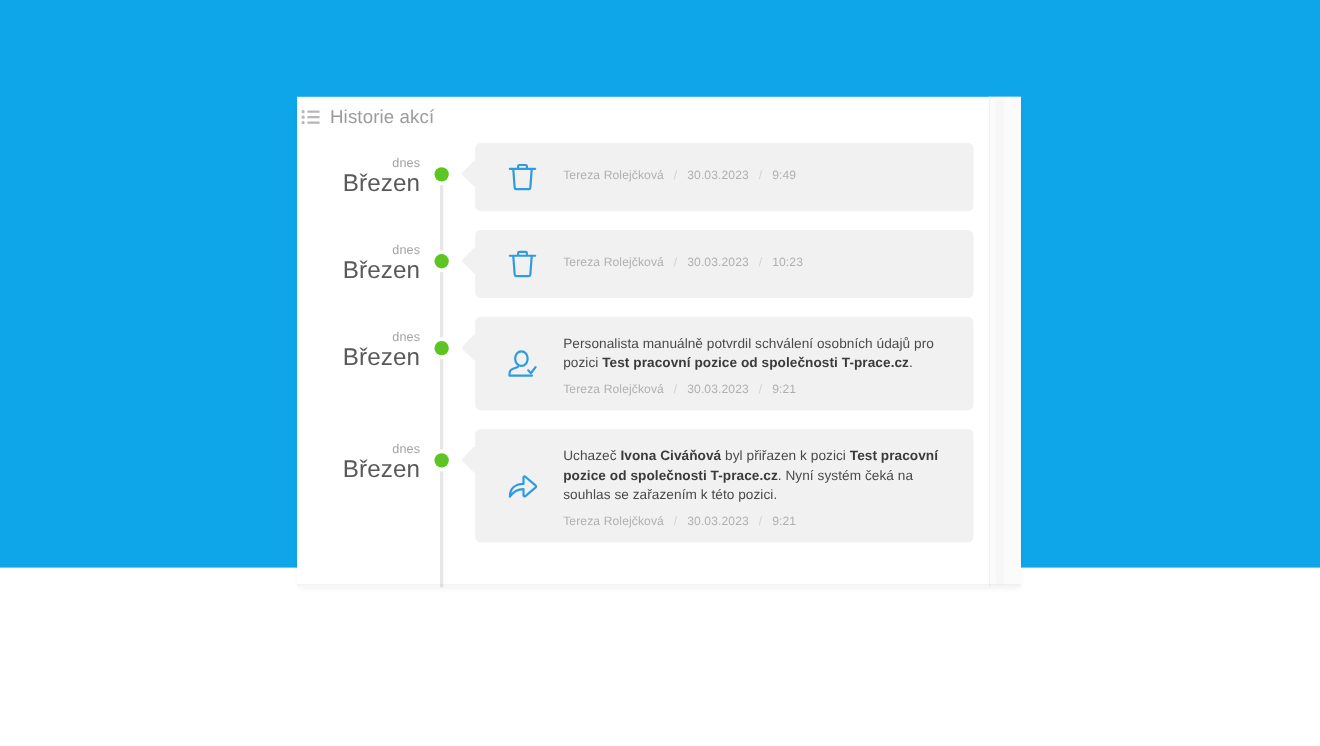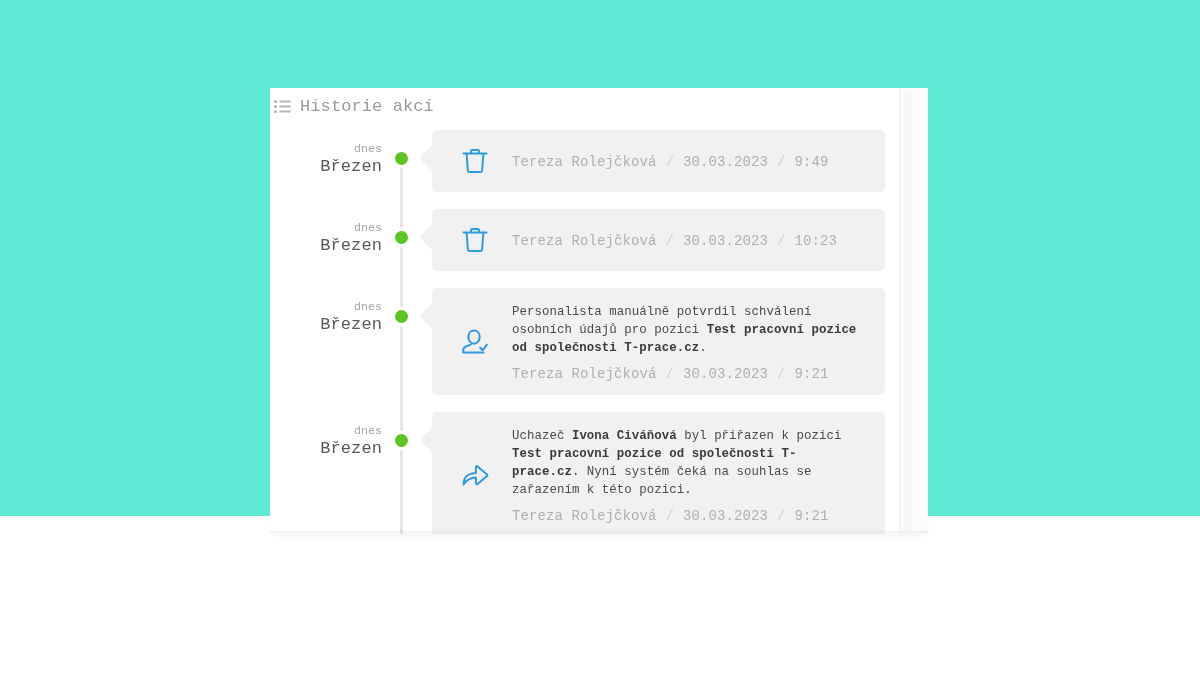--- a/index.html
+++ b/index.html
@@ -11,22 +11,21 @@
     background: #ffffff;
     font-family: "Liberation Sans", sans-serif;
     overflow: hidden;
   }
 
   
   #page {
     position: relative;
     width: 1200px;
     height: 516px;
-    background: #5eead4;
-    font-family: Liberation Mono, monospace;
+    background: #0ea5e9;
   }
 
   
   #viewport {
     position: absolute;
     left: 270px;
     top: 88px;
     width: 658px;
     height: 446px;
     background: #ffffff;
@@ -91,21 +90,21 @@
     padding-top: 12px;
     padding-right: 0;
   }
   .date-today {
     font-size: 11.5px;
     color: #a4a4a4;
     line-height: 14px;
     letter-spacing: .1px;
   }
   .date-month {
-    font-size: 17px;
+    font-size: 22px;
     color: #58595b;
     line-height: 22px;
     letter-spacing: .1px;
   }
 
   
   .dot-col {
     width: 50px;
     flex: 0 0 50px;
     position: relative;
@@ -161,21 +160,21 @@
     font-size: 12.4px;
     line-height: 18px;
     color: #4a4a4a;
     letter-spacing: .05px;
   }
   .card-text b { font-weight: 700; color: #3b3b3b; }
 
   .card-meta {
     position: relative;
     margin-top: 9px;
-    font-size: 14px;
+    font-size: 11px;
     color: #b0b0b0;
     letter-spacing: .1px;
     display: flex;
     align-items: center;
     gap: 0;
   }
   .card-meta .sep {
     color: #d2d2d2;
     padding: 0 9px;
   }

